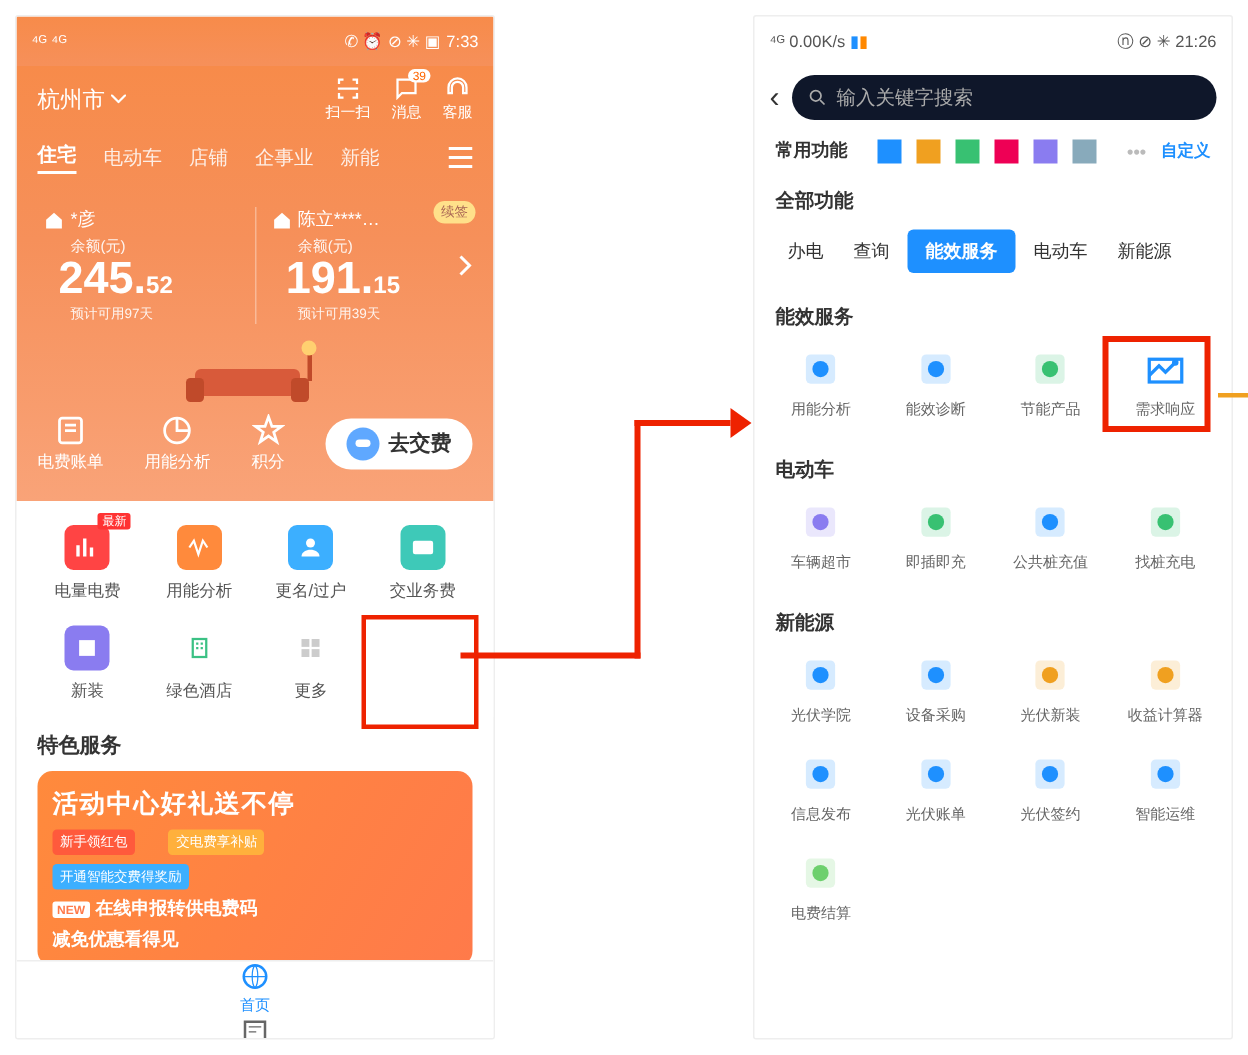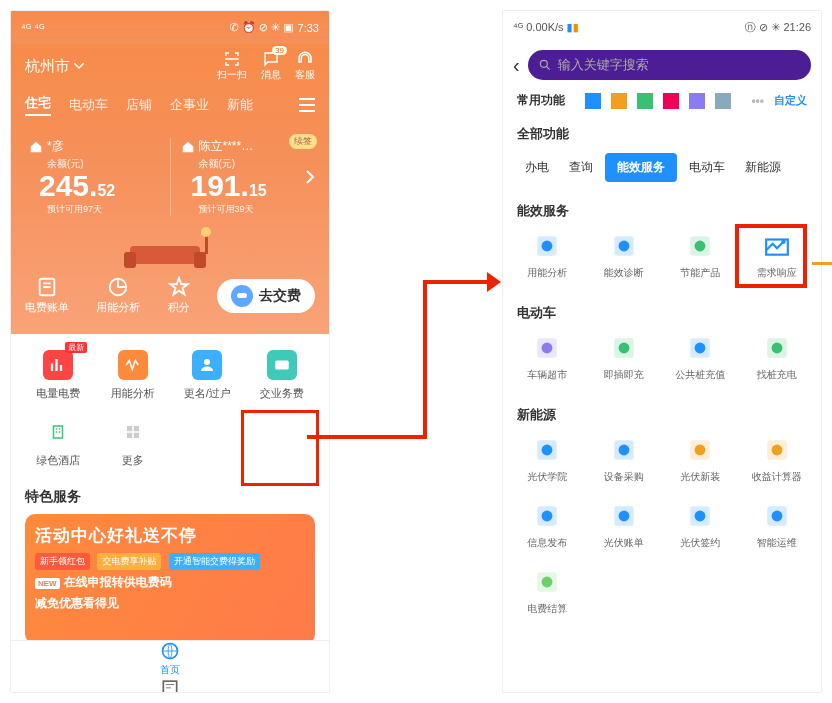--- a/index.html
+++ b/index.html
@@ -62,34 +62,34 @@
   .gicon.grey { }
   .gicon svg { width: 18px; height: 18px; fill:#fff; }
   .tag-new{ position:absolute; top:-8px; right:-14px; background:#f33; color:#fff; font-size:8px; padding:0 3px; border-radius:2px;}
 
   .more-box { border: 3px solid #e20; position:absolute; width:78px; height:76px; }
 
   .section { padding: 10px 14px 0; }
   .sec-title { font-size: 14px; font-weight:600; color:#333; }
   .promo { margin-top:8px; background: linear-gradient(120deg,#ff8a3c,#ff7a4a); border-radius:10px; color:#fff; height: 130px; padding: 10px; position: relative; overflow: hidden;}
   .promo h3 { font-size: 17px; font-weight: 700; letter-spacing: 1px; }
-  .pill { display:inline-block; font-size:9px; padding:2px 5px; border-radius:3px; margin-right:3px; margin-top:6px;}
+  .pill { display:inline-block; font-size:9px; padding:2px 5px; border-radius:3px; margin-right:18px; margin-top:6px;}
   .pill.a{background:#ff5a3c;} .pill.b{background:#ffb03c;} .pill.c{background:#3cafff;}
   .promo .newtag{ background:#fff; color:#ff7a4a; font-size:8px; font-weight:700; padding:1px 3px; border-radius:2px; margin-right:4px;}
   .promo .line { font-size: 12px; font-weight:600; margin-top: 4px; }
 
   .bottom-nav { position:absolute; bottom:0; left:0; right:0; height:52px; background:#fff; display:flex; border-top:1px solid #eee;flex-direction:column;}
   .bn { flex:1; display:flex; flex-direction:column; align-items:center; justify-content:center; font-size:10px; color:#666; gap:2px;}
   .bn.active{ color:#1e90ff;}
   .bn svg{width:20px;height:20px;}
 
   
   .searchbar{ display:flex; align-items:center; padding: 6px 10px; gap:8px;}
   .searchbar .back{ font-size:20px; color:#333;}
-  .sinput{ flex:1; background:#4c1d95; border-radius: 16px; padding: 6px 10px; display:flex; align-items:center; gap:6px; color:#aaa; font-size:13px;}
+  .sinput{ flex:1; background:#0f172a; border-radius: 16px; padding: 6px 10px; display:flex; align-items:center; gap:6px; color:#aaa; font-size:13px;}
   .sinput svg{width:14px;height:14px;}
 
   .fav-row{ display:flex; align-items:center; padding: 6px 14px; gap: 10px; font-size:12px; color:#333; font-weight:600;}
   .fav-row .icons{ display:flex; gap:10px; flex:1; justify-content: center;}
   .fav-row .icons span{ width:16px; height:16px; display:inline-block;}
   .fav-row .cust{ color:#1e90ff; font-size:11px;}
   .fav-row .dots{ color:#bbb; }
 
   .sec-head{ padding: 10px 14px 6px; font-size:13px; font-weight:700; color:#333;}
   .rtabs{ display:flex; padding: 4px 14px 10px; gap:4px; flex-wrap: nowrap;}
@@ -258,20 +258,28 @@
           </div>
         <span>更名/过户</span>
       </div>
       <div class="gitem">
         <div class="gicon teal">
             <svg viewBox="0 0 24 24">
               <rect x="3" y="6" width="18" height="12" rx="2" fill="#fff"></rect>
             </svg>
           </div>
         <span>交业务费</span>
+      </div>
+      <div class="gitem">
+        <div class="gicon purple">
+            <svg viewBox="0 0 24 24">
+              <rect x="5" y="5" width="14" height="14" fill="#fff"></rect>
+            </svg>
+          </div>
+        <span>新装</span>
       </div>
       <div class="gitem">
         <div class="gicon green">
             <svg viewBox="0 0 24 24">
               <rect x="6" y="4" width="12" height="16" fill="none" stroke="#3bc184" stroke-width="2"></rect>
               <path d="M9 8h2M13 8h2M9 12h2M13 12h2" stroke="#3bc184" stroke-width="2"></path>
             </svg>
           </div>
         <span>绿色酒店</span>
       </div>

